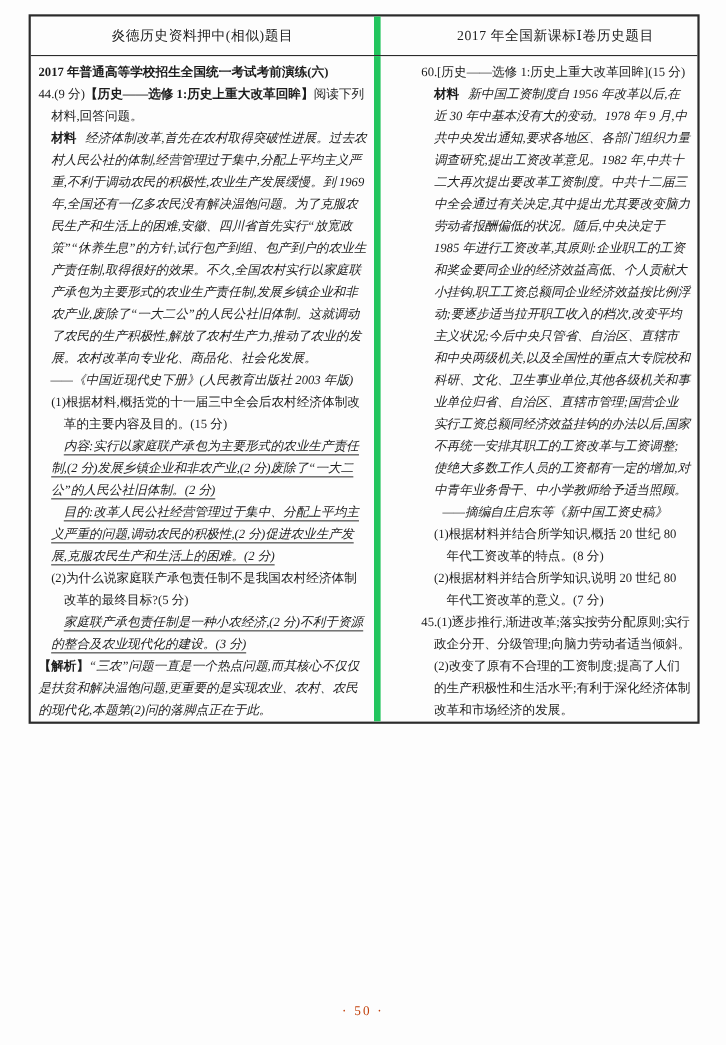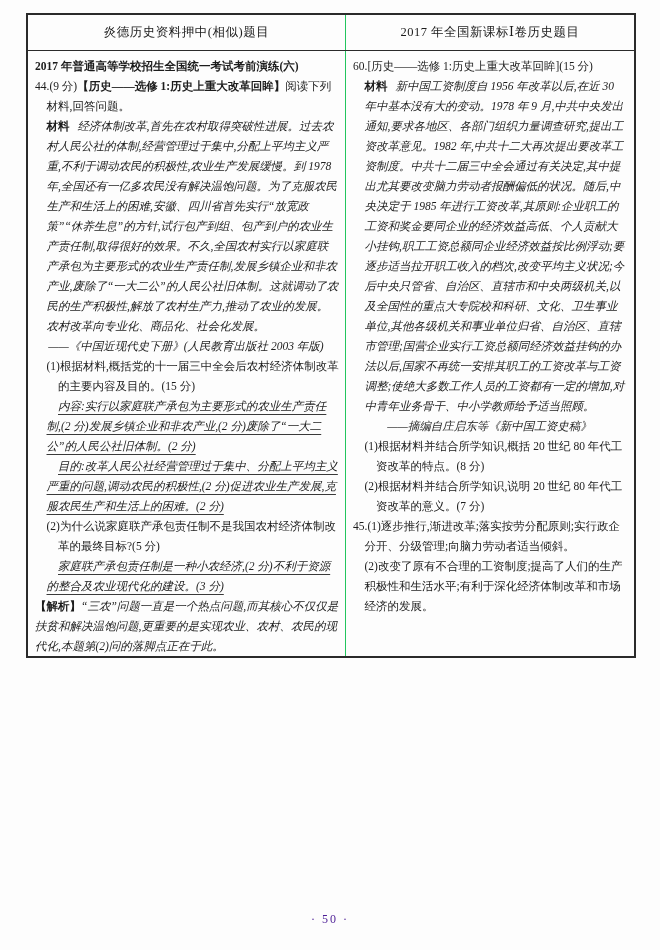--- a/index.html
+++ b/index.html
@@ -23,22 +23,22 @@
   .thead{
     display:flex;
     height:35px;min-height:35px;
     border-bottom:1px solid #2b2b2b;
   }
   .tbody{
     display:flex;
     flex:1;
     overflow:hidden;
   }
-  .cell-l{width:318px;min-width:318px;border-right:1px solid #22c55e;box-sizing:border-box;}
-  .cell-r{flex:1;}
+  .cell-l{width:318px;min-width:318px;border-right:6px solid #22c55e;box-sizing:border-box;}
+  .cell-r{flex:1;margin-left:30px;}
   .head-cell{
     display:flex;align-items:center;justify-content:center;
     font-size:12.5px;
     letter-spacing:0.5px;
   }
   .body-cell{
     padding:5px 6px 0 7px;
     font-size:11.5px;
     line-height:20px;
     overflow:hidden;
@@ -57,38 +57,38 @@
     text-underline-offset:4px;
     text-decoration-thickness:1px;
     text-decoration-color:#3a3a3a;
   }
   .pageno{
     position:absolute;
     left:0;right:0;
     top:912px;
     text-align:center;
     font-size:12px;
-    color:#4c1d95;
+    color:#c2410c;
     letter-spacing:2px;
   }
 </style>
 </head>
 <body>
 
 <div class="table">
   <div class="thead">
     <div class="cell-l head-cell">炎德历史资料押中(相似)题目</div>
     <div class="cell-r head-cell">2017 年全国新课标Ⅰ卷历史题目</div>
   </div>
   <div class="tbody">
 
     <div class="cell-l body-cell">
       <p class="b">2017 年普通高等学校招生全国统一考试考前演练(六)</p>
       <p class="hang1"><span>44.(9 分)</span><span class="b">【历史——选修 1:历史上重大改革回眸】</span><span>阅读下列材料,回答问题。</span></p>
-      <p class="ind1"><span class="b lbl">材料</span><span class="kai">经济体制改革,首先在农村取得突破性进展。过去农村人民公社的体制,经营管理过于集中,分配上平均主义严重,不利于调动农民的积极性,农业生产发展缓慢。到 1978 年,全国还有一亿多农民没有解决温饱问题。为了克服农民生产和生活上的困难,安徽、四川省首先实行“放宽政策”“休养生息”的方针,试行包产到组、包产到户的农业生产责任制,取得很好的效果。不久,全国农村实行以家庭联产承包为主要形式的农业生产责任制,发展乡镇企业和非农产业,废除了“一大二公”的人民公社旧体制。这就调动了农民的生产积极性,解放了农村生产力,推动了农业的发展。农村改革向专业化、商品化、社会化发展。</span></p>
+      <p class="ind1"><span class="b lbl">材料</span><span class="kai">经济体制改革,首先在农村取得突破性进展。过去农村人民公社的体制,经营管理过于集中,分配上平均主义严重,不利于调动农民的积极性,农业生产发展缓慢。到 1969 年,全国还有一亿多农民没有解决温饱问题。为了克服农民生产和生活上的困难,安徽、四川省首先实行“放宽政策”“休养生息”的方针,试行包产到组、包产到户的农业生产责任制,取得很好的效果。不久,全国农村实行以家庭联产承包为主要形式的农业生产责任制,发展乡镇企业和非农产业,废除了“一大二公”的人民公社旧体制。这就调动了农民的生产积极性,解放了农村生产力,推动了农业的发展。农村改革向专业化、商品化、社会化发展。</span></p>
       <p class="source kai">——《中国近现代史下册》(人民教育出版社 2003 年版)</p>
       <p class="quest">(1)根据材料,概括党的十一届三中全会后农村经济体制改革的主要内容及目的。(15 分)</p>
       <p class="ans kai">内容:实行以家庭联产承包为主要形式的农业生产责任制,(2 分)发展乡镇企业和非农产业,(2 分)废除了“一大二公”的人民公社旧体制。(2 分)</p>
       <p class="ans kai">目的:改革人民公社经营管理过于集中、分配上平均主义严重的问题,调动农民的积极性,(2 分)促进农业生产发展,克服农民生产和生活上的困难。(2 分)</p>
       <p class="quest">(2)为什么说家庭联产承包责任制不是我国农村经济体制改革的最终目标?(5 分)</p>
       <p class="ans kai">家庭联产承包责任制是一种小农经济,(2 分)不利于资源的整合及农业现代化的建设。(3 分)</p>
       <p><span class="b">【解析】</span><span class="kai">“三农”问题一直是一个热点问题,而其核心不仅仅是扶贫和解决温饱问题,更重要的是实现农业、农村、农民的现代化,本题第(2)问的落脚点正在于此。</span></p>
     </div>
 
     <div class="cell-r body-cell">

